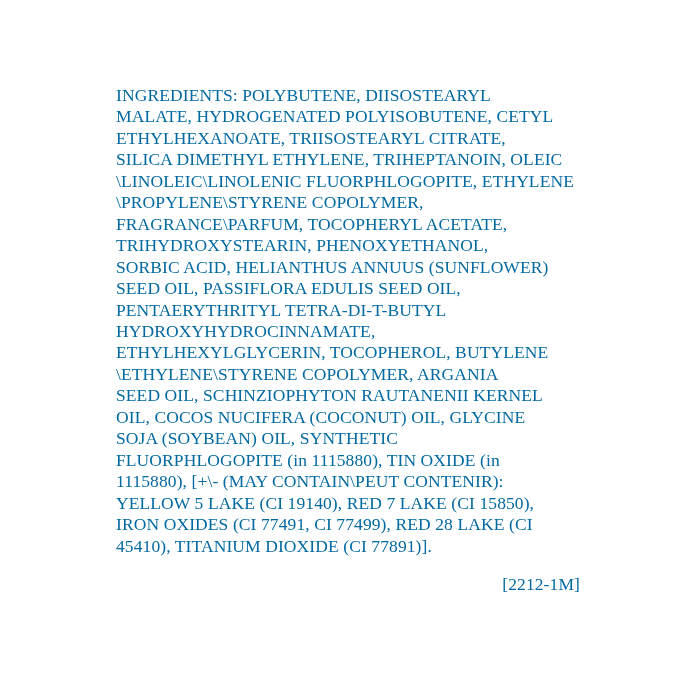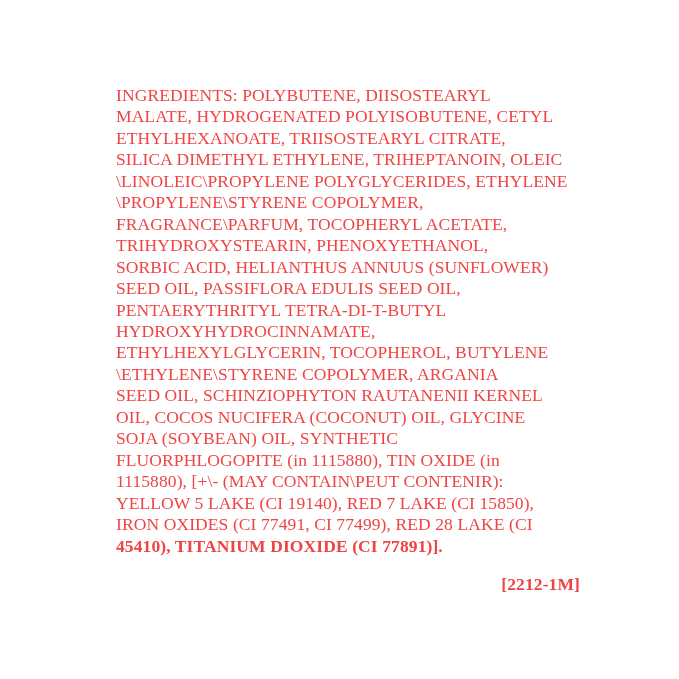--- a/index.html
+++ b/index.html
@@ -13,49 +13,48 @@
     height: 679px;
     background: #ffffff;
     overflow: hidden;
     font-family: "Liberation Serif", "DejaVu Serif", serif;
   }
   .ingredients-block {
     position: absolute;
     left: 116px;
     top: 85px;
     width: 478px;
-    color: #ef4444;
+    color: #0369a1;
     font-size: 17.5px;
     line-height: 21.45px;
     letter-spacing: 0.1px;
   }
   .line {
     white-space: pre;
   }
   .last-line {
     display: flex;
     white-space: pre;
-    font-weight: bold;
   }
   .batch-code {
     margin-left: auto;
     padding-right: 14px;
     margin-top: 38px;
   }
 </style>
 </head>
 <body>
 
 <div class="canvas">
   <div class="ingredients-block">
     <div class="line">INGREDIENTS: POLYBUTENE, DIISOSTEARYL</div>
     <div class="line">MALATE, HYDROGENATED POLYISOBUTENE, CETYL</div>
     <div class="line">ETHYLHEXANOATE, TRIISOSTEARYL CITRATE,</div>
     <div class="line">SILICA DIMETHYL ETHYLENE, TRIHEPTANOIN, OLEIC</div>
-    <div class="line">\LINOLEIC\PROPYLENE POLYGLYCERIDES, ETHYLENE</div>
+    <div class="line">\LINOLEIC\LINOLENIC FLUORPHLOGOPITE, ETHYLENE</div>
     <div class="line">\PROPYLENE\STYRENE COPOLYMER,</div>
     <div class="line">FRAGRANCE\PARFUM, TOCOPHERYL ACETATE,</div>
     <div class="line">TRIHYDROXYSTEARIN, PHENOXYETHANOL,</div>
     <div class="line">SORBIC ACID, HELIANTHUS ANNUUS (SUNFLOWER)</div>
     <div class="line">SEED OIL, PASSIFLORA EDULIS SEED OIL,</div>
     <div class="line">PENTAERYTHRITYL TETRA-DI-T-BUTYL</div>
     <div class="line">HYDROXYHYDROCINNAMATE,</div>
     <div class="line">ETHYLHEXYLGLYCERIN, TOCOPHEROL, BUTYLENE</div>
     <div class="line">\ETHYLENE\STYRENE COPOLYMER, ARGANIA</div>
     <div class="line">SEED OIL, SCHINZIOPHYTON RAUTANENII KERNEL</div>

